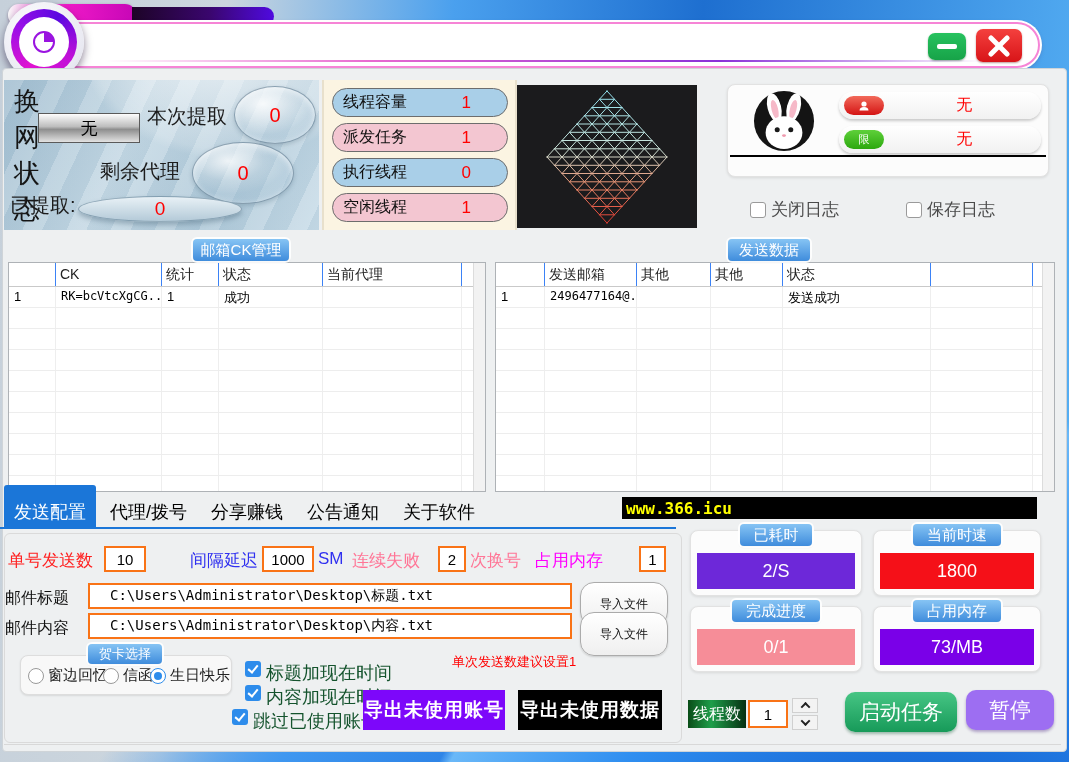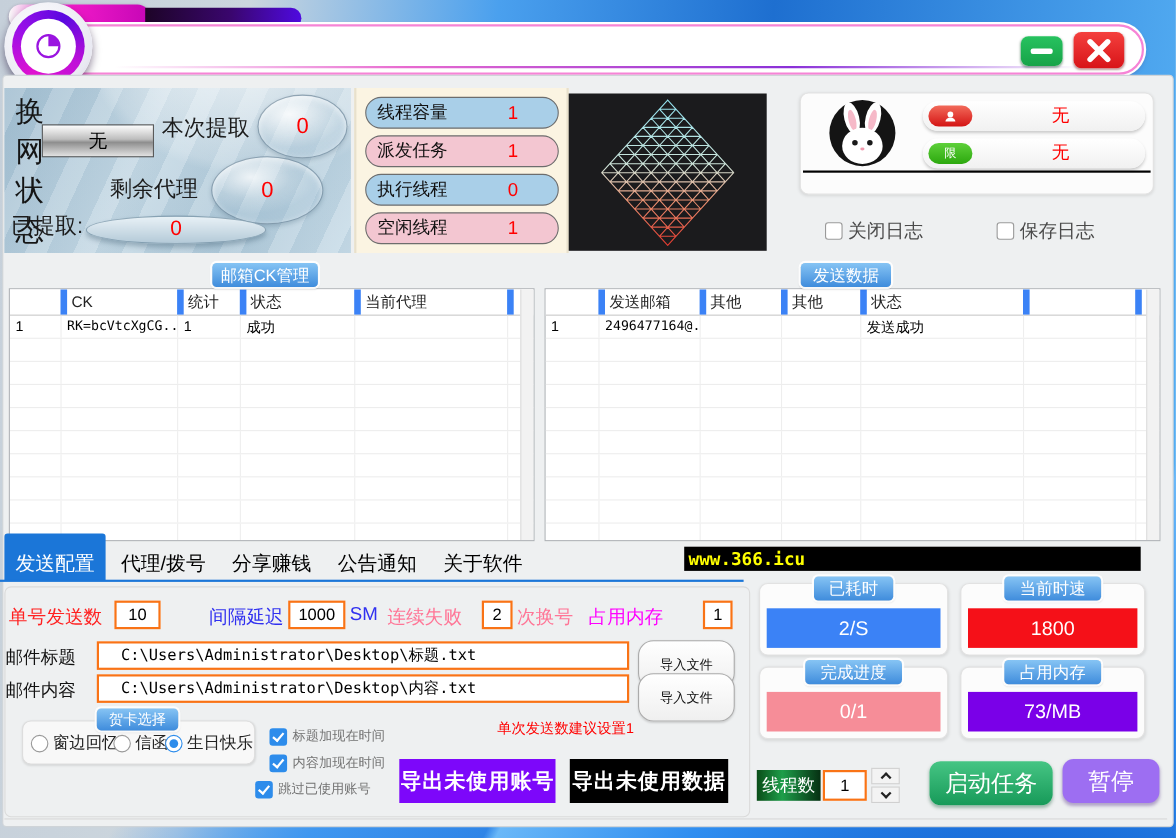--- a/index.html
+++ b/index.html
@@ -84,21 +84,21 @@
   .cb.on::after{content:'';position:absolute;left:5px;top:2px;width:4px;height:8px;
     border:solid #fff;border-width:0 2px 2px 0;transform:rotate(40deg)}
 
   
   .tbadge{position:absolute;display:flex;align-items:center;justify-content:center;color:#fff;
     font-size:15px;border-radius:4px;background:linear-gradient(180deg,#86c4f4,#3f8cdc);
     box-shadow:0 0 0 2px rgba(255,255,255,.9),0 1px 2px rgba(0,0,0,.25);z-index:3}
   .dtable{position:absolute;background:#fff;border:1px solid #aeb2b6;overflow:hidden}
   .thead,.trow{display:grid;grid-template-columns:var(--cols)}
   .thead{height:24px;border-bottom:1px solid #c9c9c9;background:#fff}
-  .thcell{font-size:14px;color:#222;padding:3px 4px;border-left:6px solid #3b82f6;overflow:hidden;white-space:nowrap}
+  .thcell{font-size:14px;color:#222;padding:3px 4px;border-left:1px solid #3b82f6;overflow:hidden;white-space:nowrap}
   .thcell:first-child{border-left:none}
   .trow{height:21px;border-bottom:1px solid #ededed}
   .tcell{font-size:13px;color:#000;padding:2px 5px;border-left:1px solid #eeeeee;overflow:hidden;white-space:nowrap}
   .tcell:first-child{border-left:none}
   .tcell.mono{font-family:"DejaVu Sans Mono",monospace;font-size:12px}
   .scrollstrip{position:absolute;top:0;right:0;bottom:0;width:12px;background:#f2f2f2;border-left:1px solid #dcdcdc}
 
   
   .tabbar{position:absolute;left:4px;top:500px;height:28px;display:flex;align-items:flex-end;gap:4px}
   .tab{font-size:18px;color:#000;padding:15px 10px 4px;cursor:pointer;white-space:nowrap}
@@ -115,31 +115,31 @@
   .path-input{height:26px;font-family:"DejaVu Sans Mono",monospace;font-size:14px;padding:0 20px}
   .import-btn{position:absolute;width:88px;height:44px;border-radius:14px;border:1px solid #ababab;
     background:linear-gradient(180deg,#ffffff,#efefef);font-size:12px;color:#111;
     display:flex;align-items:center;justify-content:center;cursor:pointer;box-shadow:0 1px 2px rgba(0,0,0,.15)}
   .cardbox{position:absolute;left:20px;top:655px;width:212px;height:40px;background:#f8f8f8;
     border:1px solid #ddd;border-radius:8px;box-shadow:0 1px 2px rgba(0,0,0,.1)}
   .radio-item{position:absolute;display:flex;align-items:center;font-size:15px;color:#222;cursor:pointer;white-space:nowrap}
   .radio{width:16px;height:16px;border-radius:50%;background:#fff;border:1px solid #999;margin-right:4px;flex:none}
   .radio.sel{border:1px solid #2d8ceb;position:relative}
   .radio.sel::after{content:'';position:absolute;inset:3px;border-radius:50%;background:#2d8ceb}
-  .ckitem{position:absolute;display:flex;align-items:center;font-size:12px;color:#737373;cursor:pointer;white-space:nowrap}
+  .ckitem{position:absolute;display:flex;font-size:18px;color:#14532d;cursor:pointer;white-space:nowrap}
   .hint{position:absolute;left:452px;top:653px;font-size:13px;color:#f00;font-weight:normal}
   .bigbtn{position:absolute;display:flex;align-items:center;justify-content:center;color:#fff;
     font-size:19px;font-weight:bold;letter-spacing:1px;cursor:pointer;white-space:nowrap}
   .bigbtn.purple{left:363px;top:690px;width:142px;height:40px;background:#7d07fa}
   .bigbtn.black{left:518px;top:690px;width:144px;height:40px;background:#000}
 
   
   .statval{position:absolute;left:6px;top:22px;right:6px;height:36px;display:flex;align-items:center;
     justify-content:center;color:#fff;font-size:18px}
-  .sv-black{background:#3b82f6}.sv-red{background:#f51018}.sv-pink{background:#f68d98}.sv-purple{background:#7a00e8}
+  .sv-black{background:#6d28d9}.sv-red{background:#f51018}.sv-pink{background:#f68d98}.sv-purple{background:#7a00e8}
   .threads-label{position:absolute;left:688px;top:700px;width:58px;height:28px;display:flex;align-items:center;
     justify-content:center;color:#fff;font-size:16px;
     background:linear-gradient(90deg,#0a4d18,#1e9e4a 40%,#063012)}
   .threads-input{left:748px;top:700px;width:40px;height:28px}
   .spinner{position:absolute;left:792px;top:698px;width:26px;height:32px;display:flex;flex-direction:column;gap:2px}
   .spin-btn{flex:1;background:#f3f3f3;border:1px solid #d0d0d0;display:flex;align-items:center;justify-content:center;cursor:pointer}
   .chev{width:7px;height:7px;border-left:2px solid #222;border-top:2px solid #222}
   .chev.up{transform:rotate(45deg) translate(1px,1px)}
   .chev.down{transform:rotate(225deg) translate(1px,1px)}
   .runbtn{position:absolute;display:flex;align-items:center;justify-content:center;color:#fff;

